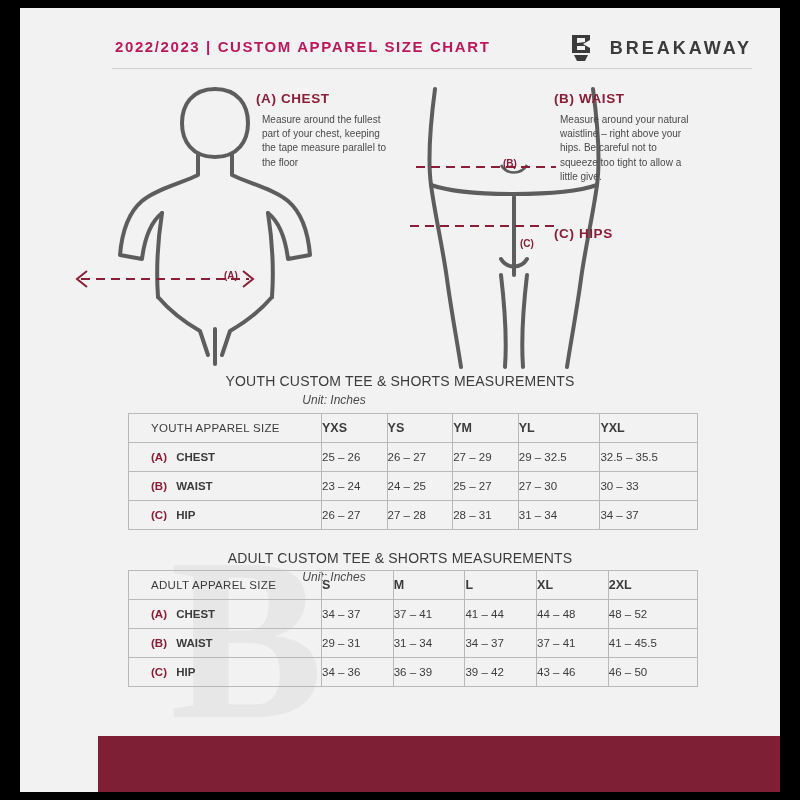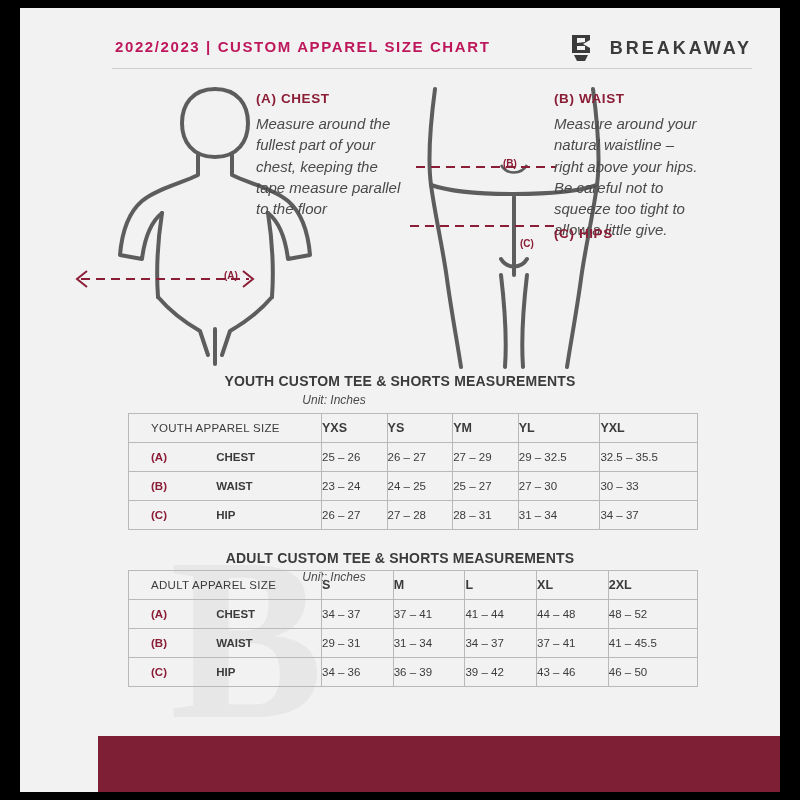--- a/index.html
+++ b/index.html
@@ -95,43 +95,42 @@
     width: 140px;
   }
   .callout h3 {
     margin: 0 0 7px 0;
     font-size: 13.5px;
     font-weight: bold;
     letter-spacing: 0.6px;
     color: #8b1d36;
   }
   .callout p {
-    margin: 0;
-    font-size: 15px;
+    margin: 6px;
+    font-size: 10px;
     line-height: 1.42;
-    font-style: italic;
     color: #4a4a4a;
   }
   .callout-chest { left: 236px; top: 17px; width: 145px; }
   .callout-waist { left: 534px; top: 17px; width: 145px; }
   .callout-hips  { left: 534px; top: 152px; width: 148px; }
 
   .meas-label {
     position: absolute;
     font-size: 10px;
     font-weight: bold;
     color: #8b1d36;
   }
   
   .section-title {
     position: absolute;
     width: 760px;
     text-align: center;
     font-size: 14px;
-    font-weight: bold;
+    font-weight: normal;
     color: #3b3b3b;
     letter-spacing: 0.2px;
   }
   .section-unit {
     position: absolute;
     width: 628px;
     text-align: center;
     font-size: 12px;
     font-style: italic;
     color: #4a4a4a;
@@ -164,21 +163,21 @@
   table.size-table th {
     font-weight: bold;
     font-size: 12.5px;
   }
   table.size-table th.rowhead {
     font-weight: normal;
     font-size: 11.5px;
     letter-spacing: 0.3px;
   }
   .tag { color: #8b1d36; font-weight: bold; }
-  .rowlabel { color: #3b3b3b; font-weight: bold; margin-left: 40px; }
+  .rowlabel { color: #3b3b3b; font-weight: bold; }
   .footer-bar {
     position: absolute;
     left: 78px;
     top: 728px;
     width: 682px;
     height: 56px;
     background: #7e1f35;
   }
   svg { display: block; }
 </style>

